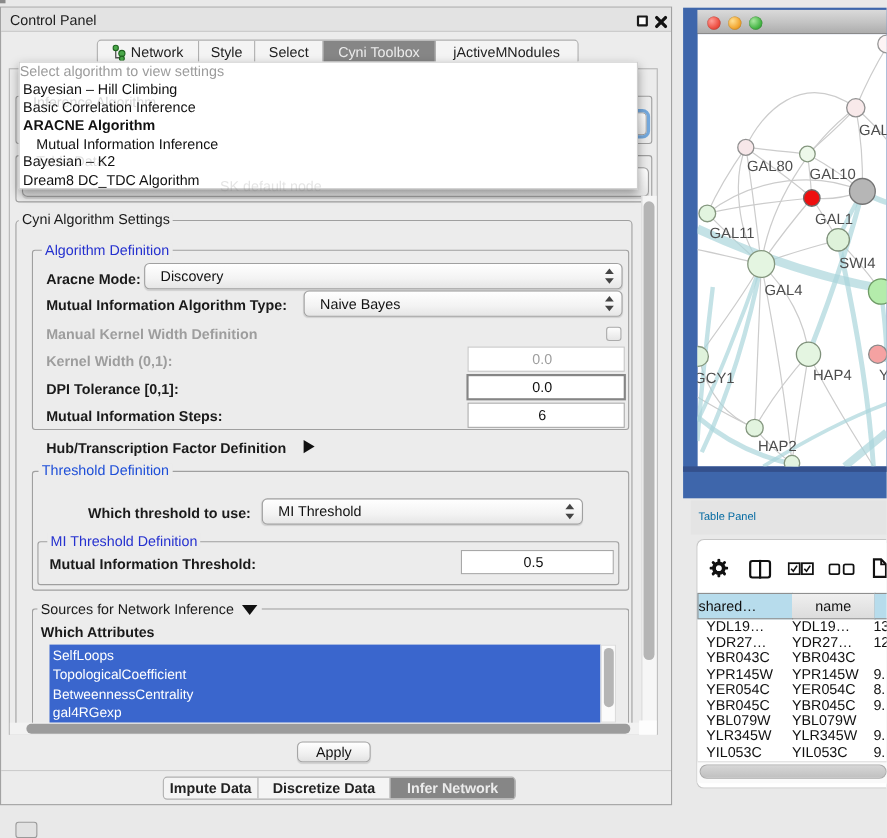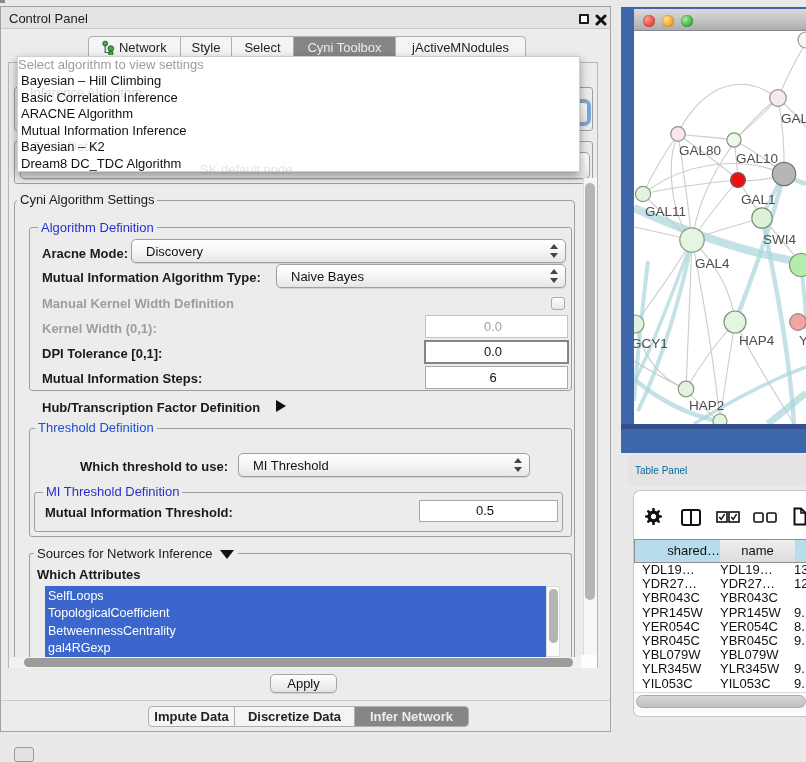--- a/index.html
+++ b/index.html
@@ -117,22 +117,22 @@
 
 <div class="abs" style="left:14px;top:747px;width:20px;height:15px;border:1px solid #9a9a9a;border-radius:3px;background:#e2e2e2"></div>
 
 <div class="abs" style="left:17px;top:56px;width:563px;height:116px;background:#fff;border:1px solid #cfcfcf;box-shadow:0 4px 9px rgba(0,0,0,.38);font-size:13px;color:#111">
  <div style="height:16px;line-height:16px;text-align:left;color:#9c9c9c">Select algorithm to view settings</div>
  <div style="position:absolute;left:12px;top:28px;color:rgba(110,110,110,.28);font-size:13px">Inference Algorithm</div>
  <div style="position:absolute;left:15px;top:82px;color:rgba(110,110,110,.22);font-size:13px">Table Data</div>
  <div style="position:absolute;left:182px;top:105px;color:rgba(120,120,120,.20);font-size:13px">SK default node</div>
  <div style="height:16.6px;line-height:16.6px;padding-left:3px">Bayesian – Hill Climbing</div>
  <div style="height:16.6px;line-height:16.6px;padding-left:3px">Basic Correlation Inference</div>
- <div style="height:16.6px;line-height:16.6px;padding-left:3px;font-weight:normal">ARACNE Algorithm</div>
- <div style="height:16.6px;line-height:16.6px;padding-left:3px">Mutual Information Inference</div>
+ <div style="height:16.6px;line-height:16.6px;padding-left:3px;font-weight:bold">ARACNE Algorithm</div>
+ <div style="height:16.6px;line-height:16.6px;padding-left:15px">Mutual Information Inference</div>
  <div style="height:16.6px;line-height:16.6px;padding-left:3px">Bayesian – K2</div>
  <div style="height:16.6px;line-height:16.6px;padding-left:3px">Dream8 DC_TDC Algorithm</div>
 </div>
 
 <div class="abs" style="left:621px;top:7px;width:185px;height:446px;background:#3e66ab"></div>
 <div class="abs" style="left:621px;top:424px;width:185px;height:5px;background:#34508c"></div>
 <div class="abs" style="left:634px;top:9px;width:172px;height:22px;background:linear-gradient(#dadada,#c3c3c3 55%,#adadad);border-bottom:1px solid #8a8a8a"></div>
 <div class="abs" style="left:643px;top:15px;width:12px;height:12px;border-radius:50%;background:radial-gradient(circle at 4px 4px,#ff9d96,#ed4e42 60%,#c0392f);box-shadow:inset 0 0 1px #8e2b24"></div>
 <div class="abs" style="left:662px;top:15px;width:12px;height:12px;border-radius:50%;background:radial-gradient(circle at 4px 4px,#ffe092,#f2a631 60%,#c77f1d);box-shadow:inset 0 0 1px #8e6212"></div>
 <div class="abs" style="left:681px;top:15px;width:12px;height:12px;border-radius:50%;background:radial-gradient(circle at 4px 4px,#a8e8a0,#47b647 60%,#2e8a2e);box-shadow:inset 0 0 1px #1e5c1e"></div>
@@ -238,21 +238,21 @@
 </svg>
 <svg class="abs" style="left:753px;top:512px" width="25" height="11" viewBox="0 0 25 11">
  <rect x="1" y="1" width="9" height="9" fill="#fff" stroke="#111" stroke-width="1.6" rx="1.5"></rect>
  <rect x="14" y="1" width="9" height="9" fill="#fff" stroke="#111" stroke-width="1.6" rx="1.5"></rect>
 </svg>
 <svg class="abs" style="left:793px;top:507px" width="13" height="19" viewBox="0 0 13 19">
  <path d="M1.5 1.5 H8 L12.5 6 V17.5 H1.5 Z" fill="#fff" stroke="#111" stroke-width="2"></path>
  <path d="M8 1.5 V6 H12.5" fill="none" stroke="#111" stroke-width="1.6"></path>
 </svg>
 
-<div class="abs" style="left:634px;top:539px;width:87px;height:24px;background:#b7dcec;border:1px solid #8f8f8f;font-size:13px;text-align:right;line-height:22px;color:#111">shared…</div>
+<div class="abs" style="left:634px;top:539px;width:87px;height:24px;background:#b7dcec;border:1px solid #8f8f8f;font-size:13px;text-align:left;line-height:22px;color:#111">shared…</div>
 <div class="abs" style="left:720px;top:539px;width:76px;height:24px;background:linear-gradient(#efefef,#dcdcdc);border:1px solid #8f8f8f;border-left:none;font-size:13px;text-align:center;line-height:22px;color:#111">name</div>
 <div class="abs" style="left:795px;top:539px;width:11px;height:24px;background:#b7dcec;border:1px solid #8f8f8f;border-left:none;border-right:none"></div>
 
 <div class="abs" style="left:634px;top:563px;width:172px;height:126px;overflow:hidden;font-size:13px;color:#111">
  <div style="position:absolute;left:8px;top:0px;line-height:14.2px">YDL19…<br>YDR27…<br>YBR043C<br>YPR145W<br>YER054C<br>YBR045C<br>YBL079W<br>YLR345W<br>YIL053C</div>
  <div style="position:absolute;left:86px;top:0px;line-height:14.2px">YDL19…<br>YDR27…<br>YBR043C<br>YPR145W<br>YER054C<br>YBR045C<br>YBL079W<br>YLR345W<br>YIL053C</div>
  <div style="position:absolute;left:160px;top:0px;line-height:14.2px">13<br>12<br><br>9.<br>8.<br>9.<br><br>9.<br>9.</div>
 </div>
 
 <div class="abs" style="left:634px;top:692px;width:172px;height:20px;background:#fafafa;border-top:1px solid #dedede"></div>

